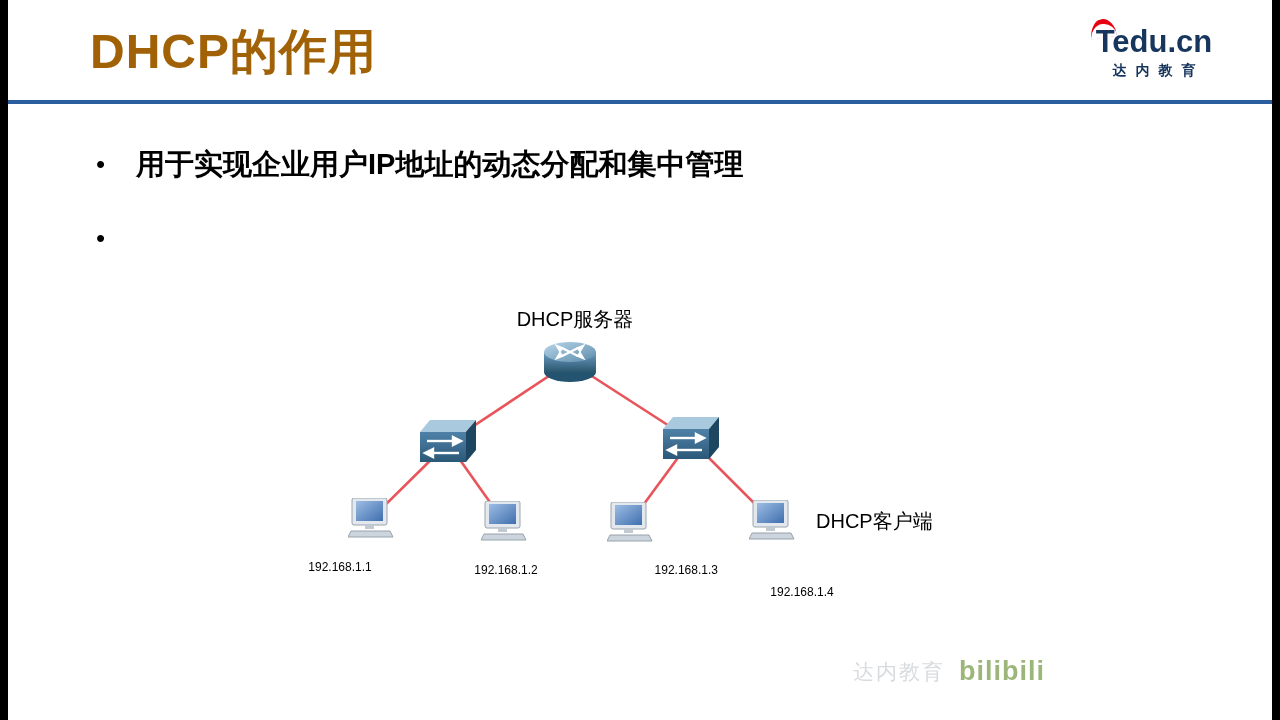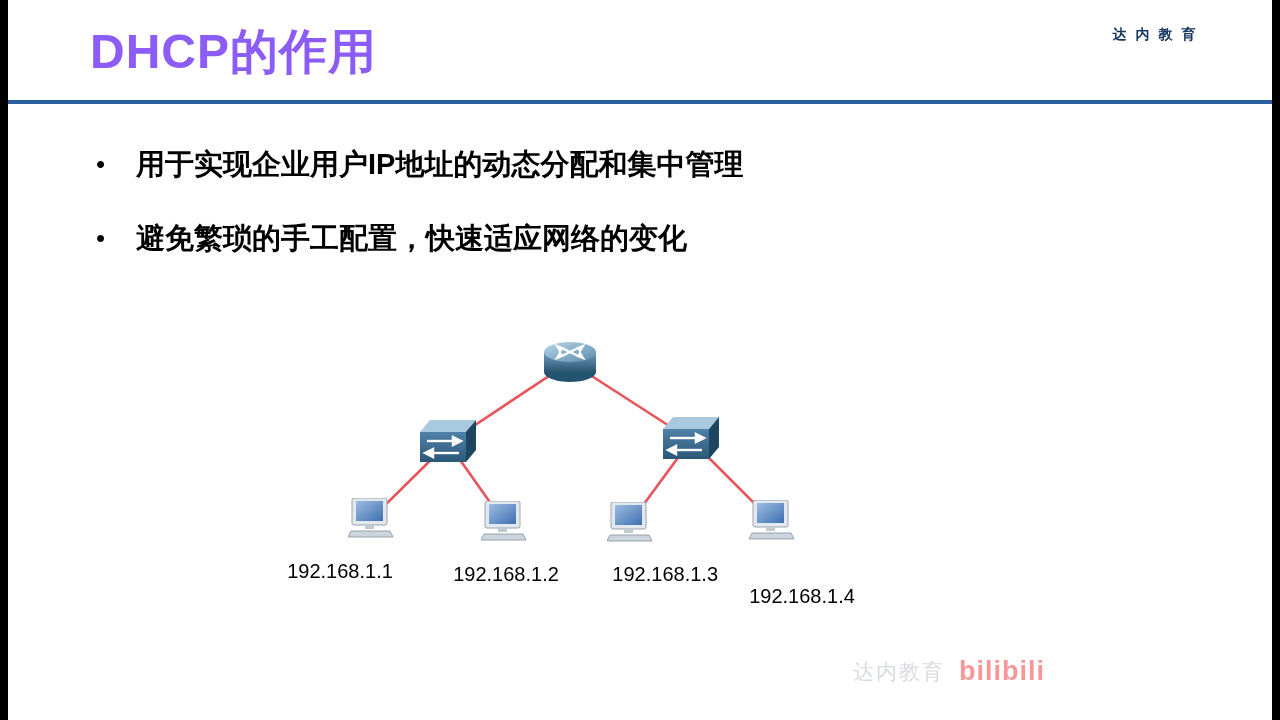--- a/index.html
+++ b/index.html
@@ -9,21 +9,21 @@
     -webkit-font-smoothing:antialiased;
   }
   .slide{
     position:absolute;left:8px;top:0;width:1264px;height:720px;
     background:#ffffff;
   }
 
   
   .title{
     position:absolute;left:82px;top:20px;margin:0;
-    font-size:48px;font-weight:700;color:#8b5cf6;letter-spacing:1px;
+    font-size:48px;font-weight:700;color:#a16207;letter-spacing:1px;
   }
   .logo{
     position:absolute;right:38px;top:24px;width:160px;text-align:center;
   }
   .logo-row{position:relative;display:inline-block;}
   .logo-swoosh{
     position:absolute;left:-6px;top:-5px;width:26px;height:14px;
     border-top:5px solid #e60012;border-radius:50% 50% 0 0/100% 100% 0 0;
     transform:rotate(-8deg);
   }
@@ -57,80 +57,84 @@
   }
   .links{position:absolute;left:0;top:0;z-index:1;}
   .node{position:absolute;z-index:2;}
   .dlabel{
     position:absolute;z-index:3;font-size:20px;color:#000;font-weight:400;
   }
   .server-label{left:230px;top:6px;width:170px;text-align:center;}
   .client-label{left:556px;top:208px;width:160px;}
   .ip{
     position:absolute;z-index:3;width:140px;text-align:center;
-    font-size:20px;color:#000;
+    font-size:12px;color:#000;
   }
   .ip-1{left:10px;top:260px;}
   .ip-2{left:176px;top:263px;}
   .ip-3{left:318px;top:263px;text-align:right;}
   .ip-4{left:472px;top:263px;margin-top:22px;}
 
   .router{left:284px;top:41px;width:52px;height:42px;}
   .switch-1{left:160px;top:120px;width:56px;height:46px;}
   .switch-2{left:403px;top:117px;width:56px;height:46px;}
   .pc-1{left:88px;top:198px;width:46px;height:42px;}
   .pc-2{left:221px;top:201px;width:46px;height:42px;}
   .pc-3{left:347px;top:202px;width:46px;height:42px;}
   .pc-4{left:489px;top:200px;width:46px;height:42px;}
 
   
   .watermark{
     position:absolute;left:845px;top:656px;display:flex;align-items:center;
     gap:14px;opacity:.55;z-index:5;
   }
   .wm-brand{font-size:21px;color:#b9bec4;letter-spacing:2px;}
-  .wm-bili{font-size:27px;font-weight:800;color:#ef4444;letter-spacing:1px;}
+  .wm-bili{font-size:27px;font-weight:800;color:#4d7c0f;letter-spacing:1px;}
 </style>
 </head>
 <body>
 
 <div class="slide">
 
   <h1 class="title">DHCP的作用</h1>
 
   <div class="logo">
+    <div class="logo-row">
+      <span class="logo-swoosh"></span>
+      <span class="logo-text">Tedu.cn</span>
+    </div>
     <div class="logo-sub">达内教育</div>
   </div>
 
   <div class="rule"></div>
 
   <ul class="bullets">
     <li>
       <span class="dot">•</span>
       <span>用于实现企业用户IP地址的动态分配和集中管理</span>
     </li>
     <li>
       <span class="dot">•</span>
-      <span>避免繁琐的手工配置，快速适应网络的变化</span>
     </li>
   </ul>
 
   <div class="diagram">
 
     <svg class="links" width="720" height="300" viewBox="0 0 720 300">
       <g stroke="#e8545a" stroke-width="2.6">
         <line x1="310" y1="62" x2="188" y2="143"></line>
         <line x1="310" y1="62" x2="431" y2="140"></line>
         <line x1="188" y1="143" x2="111" y2="219"></line>
         <line x1="188" y1="143" x2="244" y2="222"></line>
         <line x1="431" y1="140" x2="370" y2="223"></line>
         <line x1="431" y1="140" x2="512" y2="221"></line>
       </g>
     </svg>
 
+    <div class="dlabel server-label">DHCP服务器</div>
 
     <div class="node router">
       <svg width="52" height="42" viewBox="0 0 52 42">
         <defs>
           <linearGradient id="rBody" x1="0" y1="0" x2="0" y2="1">
             <stop offset="0" stop-color="#6d9dc2"></stop>
             <stop offset="1" stop-color="#2a566f"></stop>
           </linearGradient>
           <linearGradient id="rTop" x1="0" y1="0" x2="1" y2="1">
             <stop offset="0" stop-color="#b8d6ea"></stop>
@@ -241,20 +245,21 @@
               <stop offset="1" stop-color="#3f6fae"></stop>
         </linearGradient>
           </defs>
         <rect x="4" y="0" width="35" height="27" rx="2" fill="#e3e8ee" stroke="#9aa4ad"></rect>
         <rect x="8" y="3" width="27" height="20" fill="url(#scr4)"></rect>
         <rect x="17" y="27" width="9" height="4" fill="#c2cad1"></rect>
         <polygon points="3,33 42,33 45,39 0,39" fill="#ccd5dd" stroke="#98a2ac"></polygon>
       </svg>
     </div>
 
+    <div class="dlabel client-label">DHCP客户端</div>
 
     <div class="ip ip-1">192.168.1.1</div>
     <div class="ip ip-2">192.168.1.2</div>
     <div class="ip ip-3">192.168.1.3</div>
     <div class="ip ip-4">192.168.1.4</div>
   </div>
 
   <div class="watermark">
     <span class="wm-brand">达内教育</span>
     <span class="wm-bili">bilibili</span>

